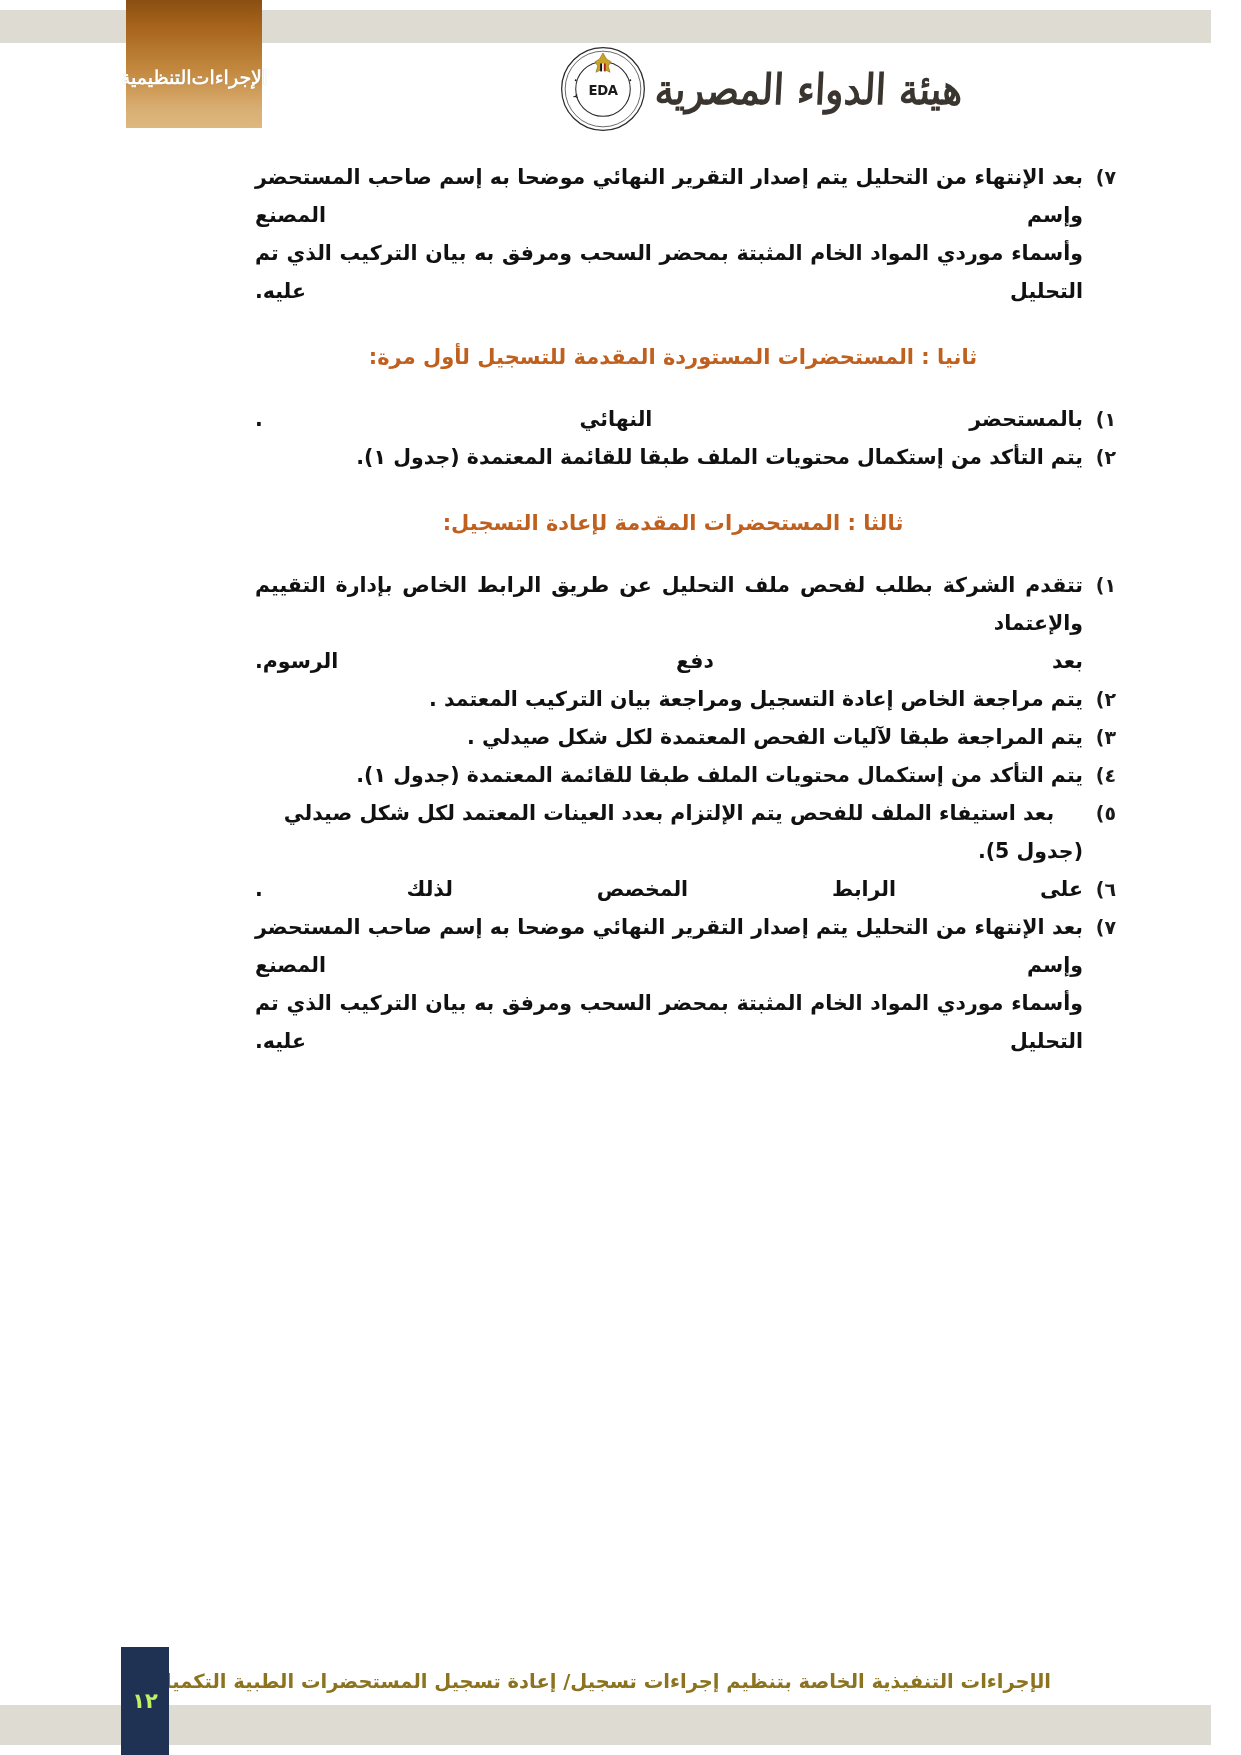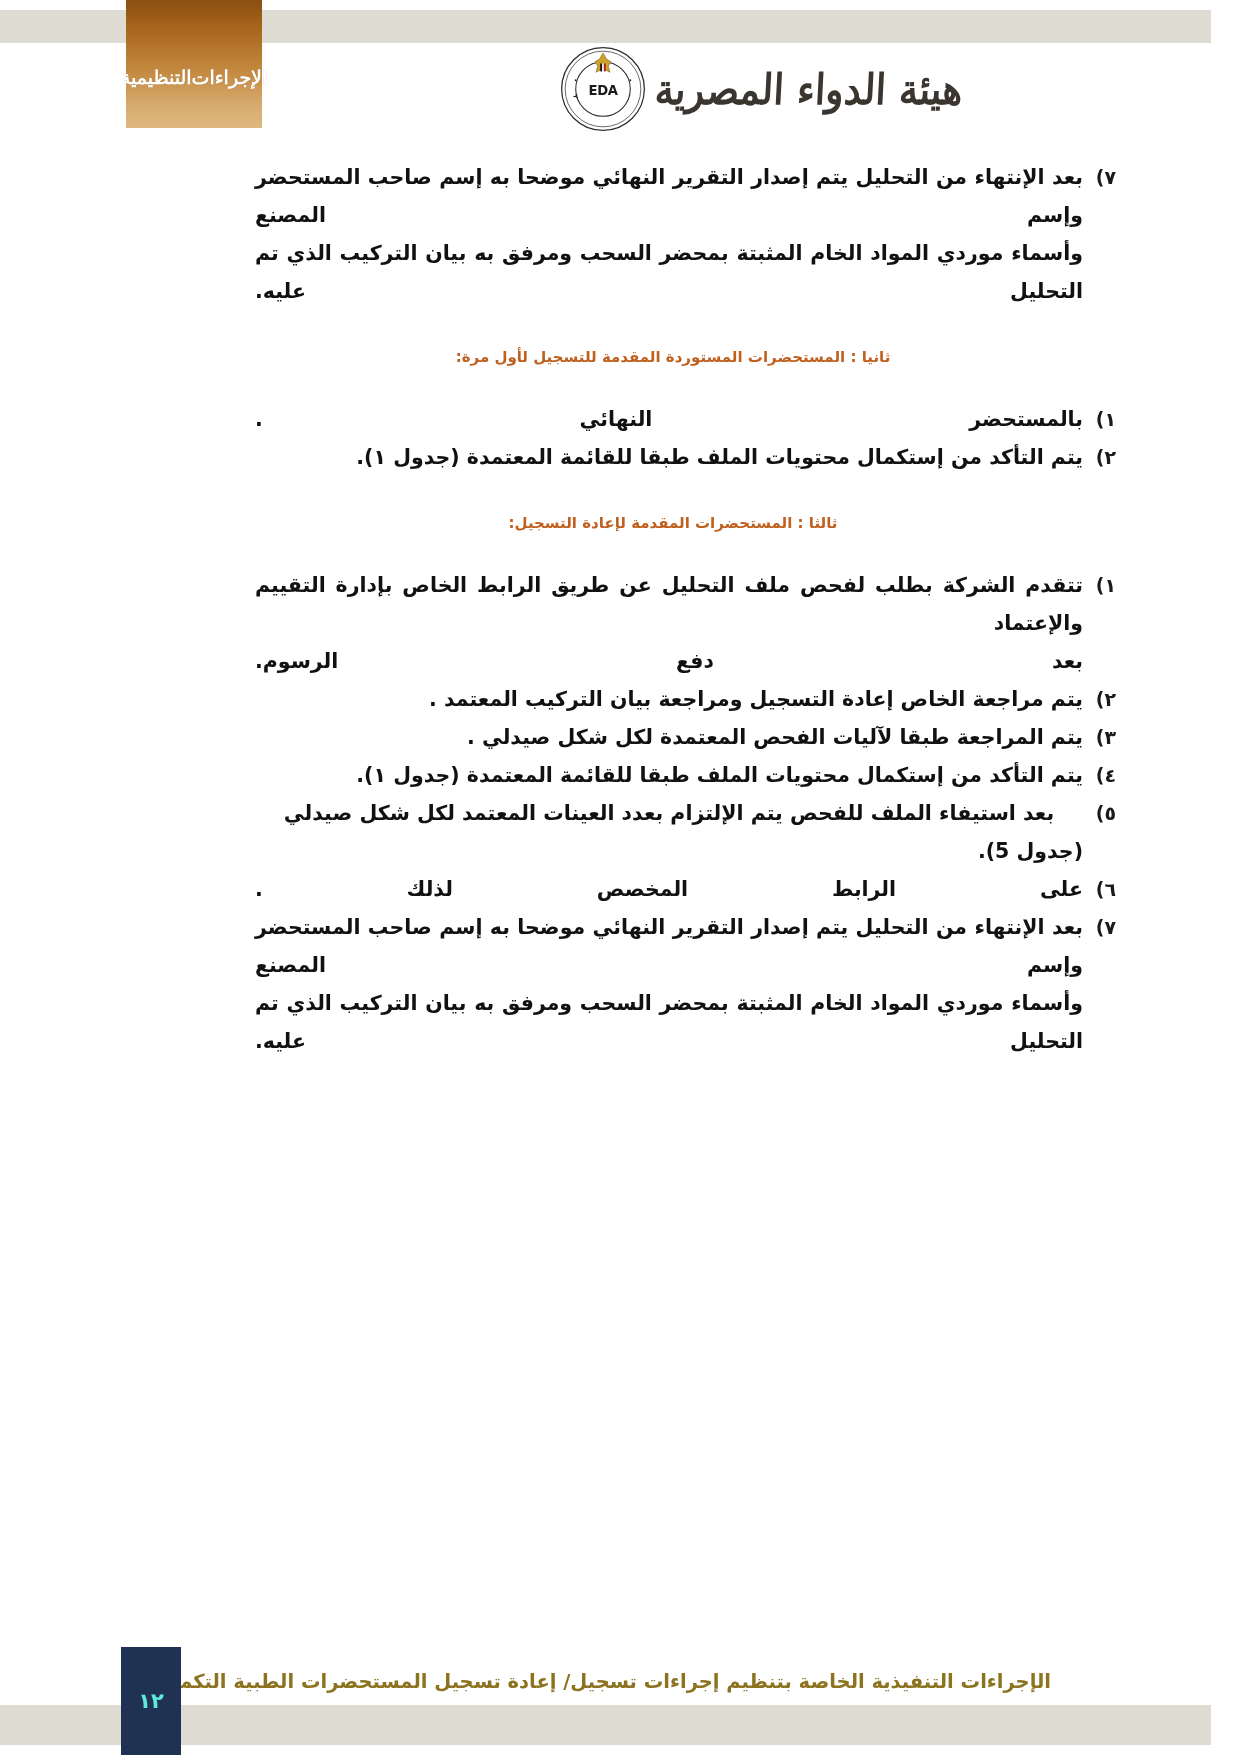--- a/index.html
+++ b/index.html
@@ -78,43 +78,43 @@
     line-height: 38px;
     text-align: justify;
     text-align-last: right;
     letter-spacing: 0px;
     margin-left: 38px;
   }
   .item .body.ctr { text-align: center; }
   .item .body.jst { text-align: justify; text-align-last: justify; }
 
   .sec-head {
-    font-size: 15px; font-weight: bold;
+    font-size: 21px; font-weight: bold;
     color: #c0601f;
     text-align: center;
     line-height: 34px;
     letter-spacing: -0.3px;
   }
   .sp-26 { height: 26px; }
   .sp-30 { height: 30px; }
 
   
   .footer-band {
     position: absolute; bottom: 10px; left: 0; width: 1241px; height: 40px;
     background: #dedcd2;
   }
   .footer-band-right {
     position: absolute; bottom: 10px; right: 0; width: 30px; height: 40px;
     background: #ffffff;
   }
   .footer-num {
     position: absolute; bottom: 0px; left: 121px;
-    width: 60px; height: 108px;
+    width: 48px; height: 108px;
     background: #1f3254;
-    color: #5eead4;
+    color: #bef264;
     display: flex; align-items: center; justify-content: center;
     font-size: 21px; font-weight: bold;
     font-family: "DejaVu Sans", sans-serif;
   }
   .footer-text {
     position: absolute; bottom: 62px; right: 190px;
     width: 880px;
     text-align: left;
     font-size: 19.5px; font-weight: bold;
     color: #8c7320;

